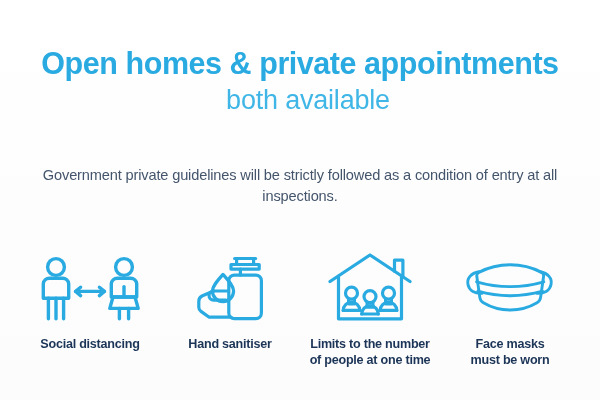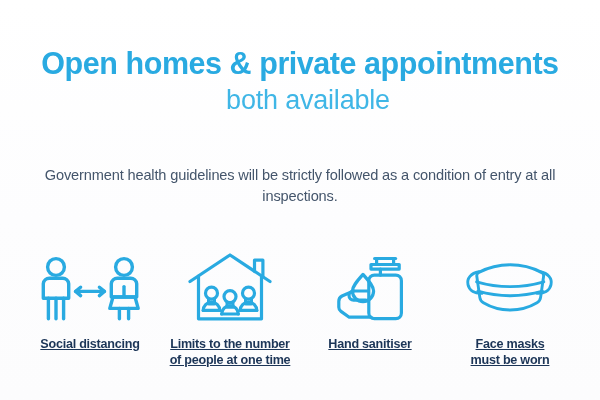--- a/index.html
+++ b/index.html
@@ -99,36 +99,35 @@
   .feature-label {
     margin-top: 11px;
     text-align: center;
     font-family: "Liberation Sans", sans-serif;
     font-size: 12.6px;
     font-weight: 700;
     line-height: 1.26;
     letter-spacing: -0.25px;
     color: #1c3557;
     white-space: pre-line;
-    text-decoration: underline;
   }
 
   .feature-mask .feature-art { align-items: center; height: 72px; }
 </style>
 </head>
 <body>
 
 <div class="poster">
 
   <div class="heading-block">
     <h1 class="headline">Open homes &amp; private appointments</h1>
     <div class="subhead">both available</div>
   </div>
 
-  <p class="body-copy">Government health guidelines will be strictly followed as a condition of entry at all inspections.</p>
+  <p class="body-copy">Government private guidelines will be strictly followed as a condition of entry at all inspections.</p>
 
   <div class="icon-row">
 
     <div class="feature feature-distancing">
       <div class="feature-art">
         <span>
           <svg width="114" height="66" viewBox="0 0 114 66" fill="none" stroke="#29aae1" stroke-width="3.4" stroke-linecap="round" stroke-linejoin="round">
 
             <circle cx="23" cy="11" r="8.4"></circle>
             <path d="M10.3 27.6 a6 6 0 0 1 6-5.3 h13.4 a6 6 0 0 1 6 5.3 v14.6 h-25.4 z"></path>
@@ -145,20 +144,42 @@
 
             <path d="M42.6 35.4 h28.8"></path>
             <path d="M47.6 31.2 l-5.0 4.2 l5.0 4.2"></path>
             <path d="M66.4 31.2 l5.0 4.2 l-5.0 4.2"></path>
           </svg>
         </span>
       </div>
       <div class="feature-label">Social distancing</div>
     </div>
 
+    <div class="feature feature-sanitiser">
+      <div class="feature-art">
+        <span>
+          <svg width="80" height="70" viewBox="0 0 80 70" fill="none" stroke="#29aae1" stroke-width="3.2" stroke-linecap="round" stroke-linejoin="round">
+
+            <path d="M44.6 6.5 h21.0"></path>
+            <path d="M46.6 6.5 v6.0 h17.0 v-6.0"></path>
+            <path d="M41.0 12.5 h28.2 v4.6 h-28.2 z"></path>
+            <path d="M50.4 17.1 v6.0"></path>
+
+            <path d="M44.4 23.1 h21.4 a5.6 5.6 0 0 1 5.6 5.6 v32.4 a5.6 5.6 0 0 1 -5.6 5.6 h-21.4 a5.6 5.6 0 0 1 -5.6 -5.6 v-32.4 a5.6 5.6 0 0 1 5.6 -5.6 z"></path>
+
+            <path d="M33.0 22.4 c 6.8 7.6 10.6 12.2 10.6 16.6 a10.6 10.6 0 0 1 -21.2 0 c0 -4.4 3.8 -9.0 10.6 -16.6 z"></path>
+
+            <path d="M36.0 48.2 h-12.4 a4.6 4.6 0 0 1 0 -9.2 h13.8"></path>
+            <path d="M23.6 39.0 L12.0 44.0 a6.0 6.0 0 0 0 -3.2 5.4 v5.8 a5.2 5.2 0 0 0 2.2 4.2 l8.2 5.8 h22.0"></path>
+          </svg>
+        </span>
+      </div>
+      <div class="feature-label">Hand sanitiser</div>
+    </div>
+
     <div class="feature feature-house">
       <div class="feature-art">
         <span>
           <svg width="86" height="70" viewBox="0 0 86 70" fill="none" stroke="#29aae1" stroke-width="3.2" stroke-linecap="round" stroke-linejoin="round">
 
             <path d="M3 29.5 L43 3 L83 29.5"></path>
 
             <path d="M67.5 19.2 v-11.0 h8.4 v16.5"></path>
 
             <path d="M11.5 24.2 v42.6 h63 v-42.6"></path>
@@ -177,42 +198,20 @@
             <path d="M53.2 58.4 a8.3 8.3 0 0 1 16.6 0"></path>
             <path d="M58.6 46.6 v5.2 h5.8 v-5.2"></path>
             <path d="M53.2 58.4 h16.6"></path>
           </svg>
         </span>
       </div>
       <div class="feature-label">Limits to the number
 of people at one time</div>
     </div>
 
-    <div class="feature feature-sanitiser">
-      <div class="feature-art">
-        <span>
-          <svg width="80" height="70" viewBox="0 0 80 70" fill="none" stroke="#29aae1" stroke-width="3.2" stroke-linecap="round" stroke-linejoin="round">
-
-            <path d="M44.6 6.5 h21.0"></path>
-            <path d="M46.6 6.5 v6.0 h17.0 v-6.0"></path>
-            <path d="M41.0 12.5 h28.2 v4.6 h-28.2 z"></path>
-            <path d="M50.4 17.1 v6.0"></path>
-
-            <path d="M44.4 23.1 h21.4 a5.6 5.6 0 0 1 5.6 5.6 v32.4 a5.6 5.6 0 0 1 -5.6 5.6 h-21.4 a5.6 5.6 0 0 1 -5.6 -5.6 v-32.4 a5.6 5.6 0 0 1 5.6 -5.6 z"></path>
-
-            <path d="M33.0 22.4 c 6.8 7.6 10.6 12.2 10.6 16.6 a10.6 10.6 0 0 1 -21.2 0 c0 -4.4 3.8 -9.0 10.6 -16.6 z"></path>
-
-            <path d="M36.0 48.2 h-12.4 a4.6 4.6 0 0 1 0 -9.2 h13.8"></path>
-            <path d="M23.6 39.0 L12.0 44.0 a6.0 6.0 0 0 0 -3.2 5.4 v5.8 a5.2 5.2 0 0 0 2.2 4.2 l8.2 5.8 h22.0"></path>
-          </svg>
-        </span>
-      </div>
-      <div class="feature-label">Hand sanitiser</div>
-    </div>
-
     <div class="feature feature-mask">
       <div class="feature-art">
         <span>
           <svg width="100" height="62" viewBox="0 0 100 62" fill="none" stroke="#29aae1" stroke-width="2.9" stroke-linecap="round" stroke-linejoin="round">
 
             <path d="M19.0 14.8 c-8.0 1.4 -12.4 6.4 -11.0 12.8 c1.3 6.0 7.0 9.2 14.4 8.6"></path>
 
             <path d="M80.0 14.8 c8.0 1.4 12.4 6.4 11.0 12.8 c-1.3 6.0 -7.0 9.2 -14.4 8.6"></path>
 
             <path d="M18.8 15.4 c10.0 -5.2 21.0 -7.6 31.4 -7.6 c10.4 0 21.4 2.4 31.4 7.6

